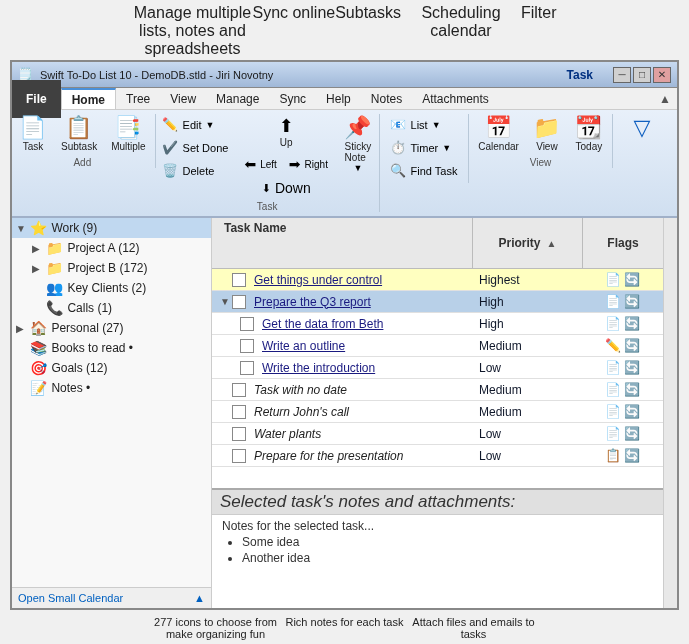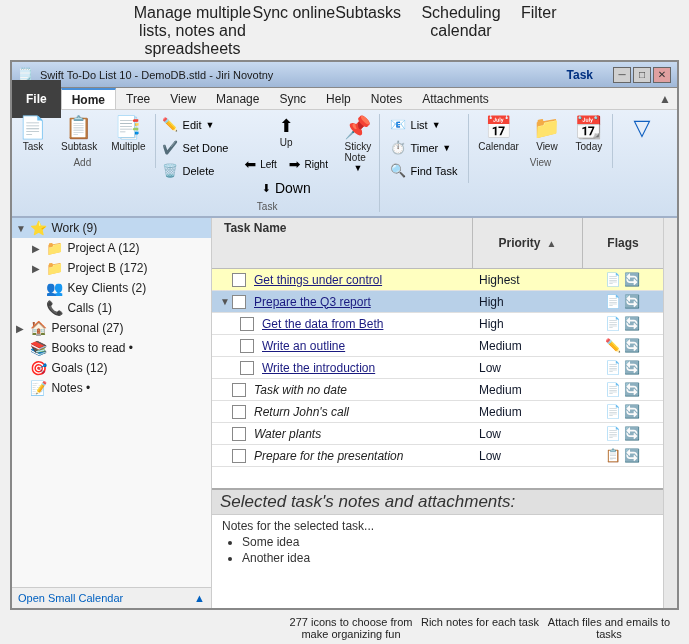--- a/index.html
+++ b/index.html
@@ -223,21 +223,21 @@
     
     .scrollbar-placeholder {
       width: 14px;
       background: #e8e8e8;
       border-left: 1px solid #ccc;
     }
 
     
     .bottom-labels {
       display: flex;
-      justify-content: flex-end;
+      justify-content: center;
       padding: 6px 10px 2px 10px;
       font-size: 11px;
       color: #222;
     }
     .bottom-label-col { text-align: center; max-width: 140px; }
 
     
     .top-annotations {
       display: flex;
       justify-content: center;

